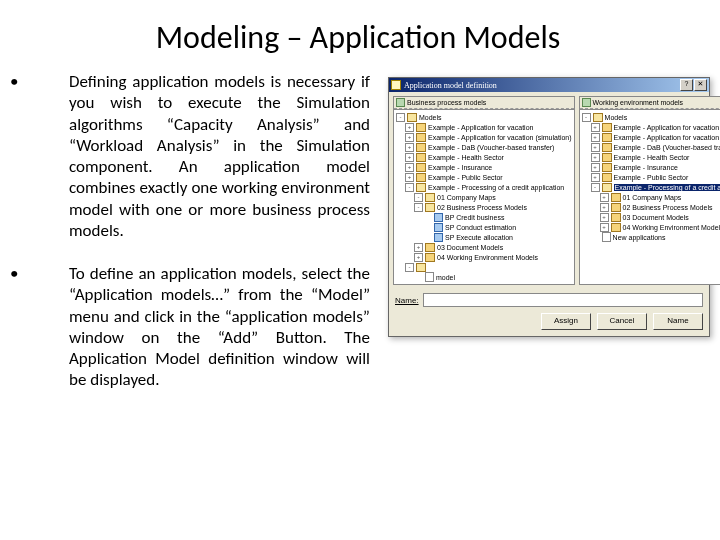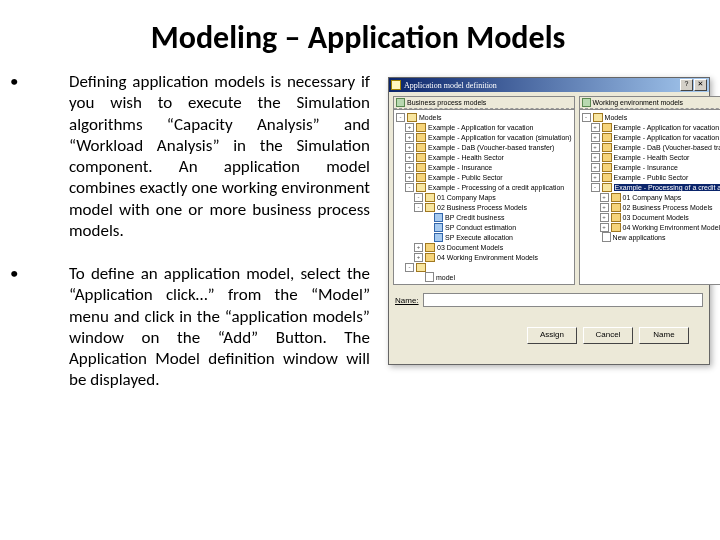--- a/index.html
+++ b/index.html
@@ -9,21 +9,21 @@
     height: 540px;
     font-family: Calibri, Arial, sans-serif;
     background: #fff;
     color: #000;
     overflow: hidden;
     position: relative;
   }
   .title {
     text-align: center;
     font-size: 32px;
-    font-weight: 700;
+    font-weight: 400;
     margin: 18px 4px 14px 0;
   }
   .content {
     display: flex;
     flex-direction: row;
     padding: 0 10px 0 10px;
   }
   .left-col {
     width: 370px;
     font-size: 17px;
@@ -135,21 +135,21 @@
   .name-row {
     display: flex; align-items: center; gap: 4px;
     padding: 4px 6px 0 6px; font-size: 8px;
   }
   .name-label { text-decoration: underline; }
   .name-input {
     flex: 1; height: 12px; border: 1px solid #888; background: #fff;
   }
   .button-row {
     display: flex; justify-content: flex-end; gap: 6px;
-    padding: 20px;
+    padding: 6px;
   }
   .btn {
     width: 48px; height: 15px; border: 1px solid #fff;
     border-right-color: #444; border-bottom-color: #444;
     background: #ece9d8; font-size: 8px; text-align: center;
     line-height: 13px;
   }
 </style>
 </head>
 <body>
@@ -157,21 +157,21 @@
 <div class="title">Modeling – Application Models</div>
 
 <div class="content">
   <div class="left-col">
     <div class="bullet">
       <div class="dot">•</div>
       <div class="bullet-body">Defining application models is necessary if you wish to execute the Simulation algorithms “Capacity Analysis” and “Workload Analysis” in the Simulation component. An application model combines exactly one working environment model with one or more business process models.</div>
     </div>
     <div class="bullet">
       <div class="dot">•</div>
-      <div class="bullet-body">To define an application model, select the “Application click…” from the “Model” menu and click in the “application models” window on the “Add” Button. The Application Model definition window will be displayed.</div>
+      <div class="bullet-body">To define an application models, select the “Application models…” from the “Model” menu and click in the “application models” window on the “Add” Button. The Application Model definition window will be displayed.</div>
     </div>
   </div>
 
   <div class="right-col">
     <div class="dialog">
       <div class="titlebar">
         <div class="titlebar-left">
           <span class="titlebar-icon"></span>
           <span>Application model definition</span>
         </div>

